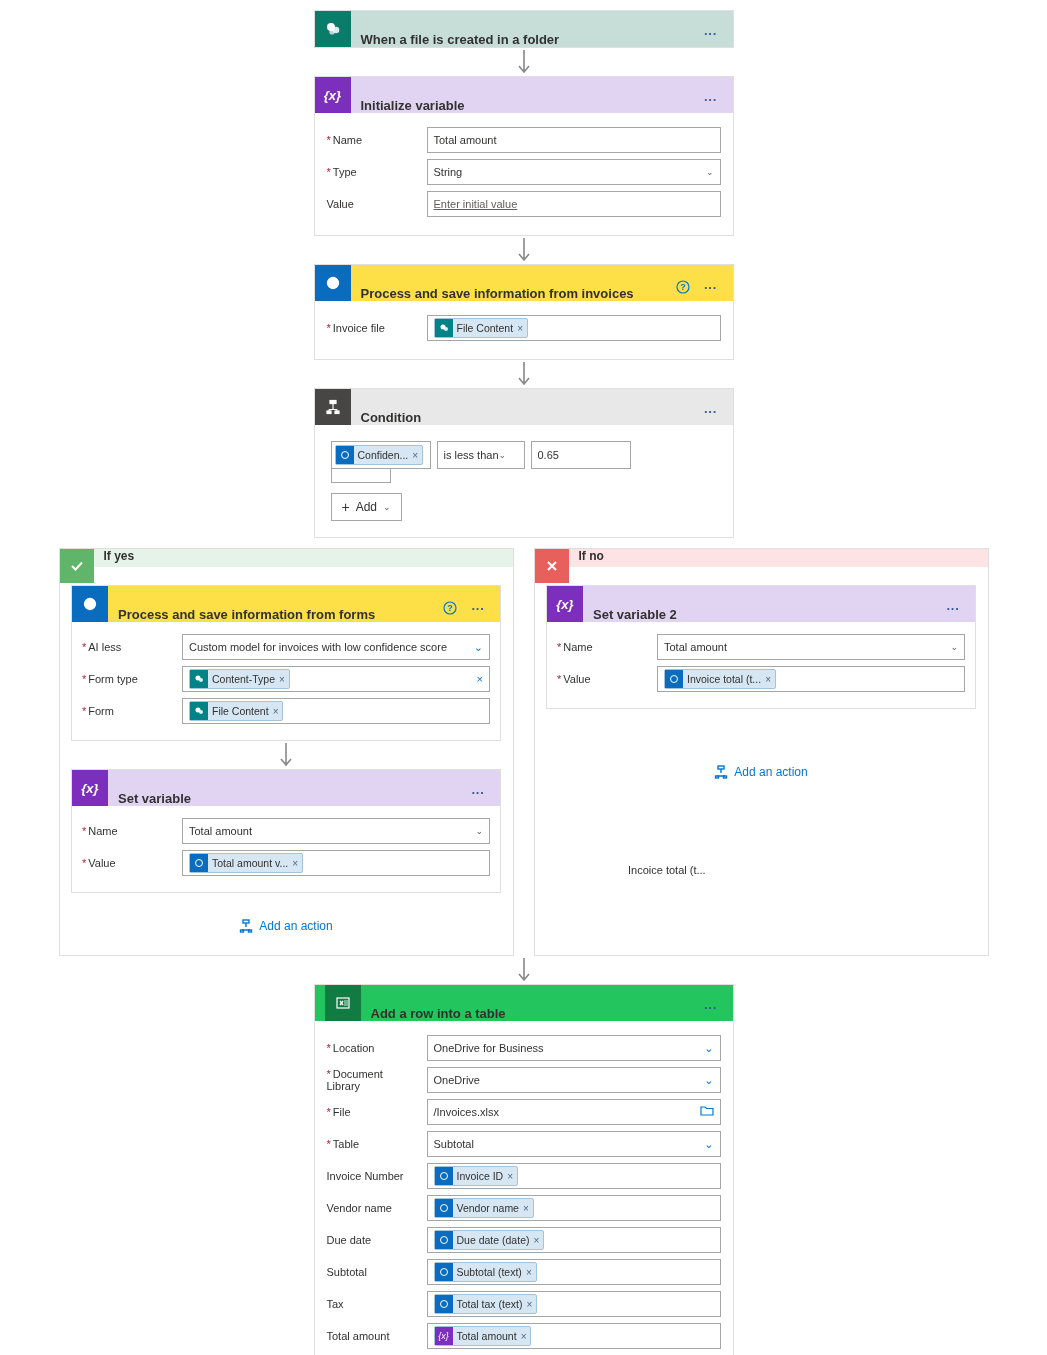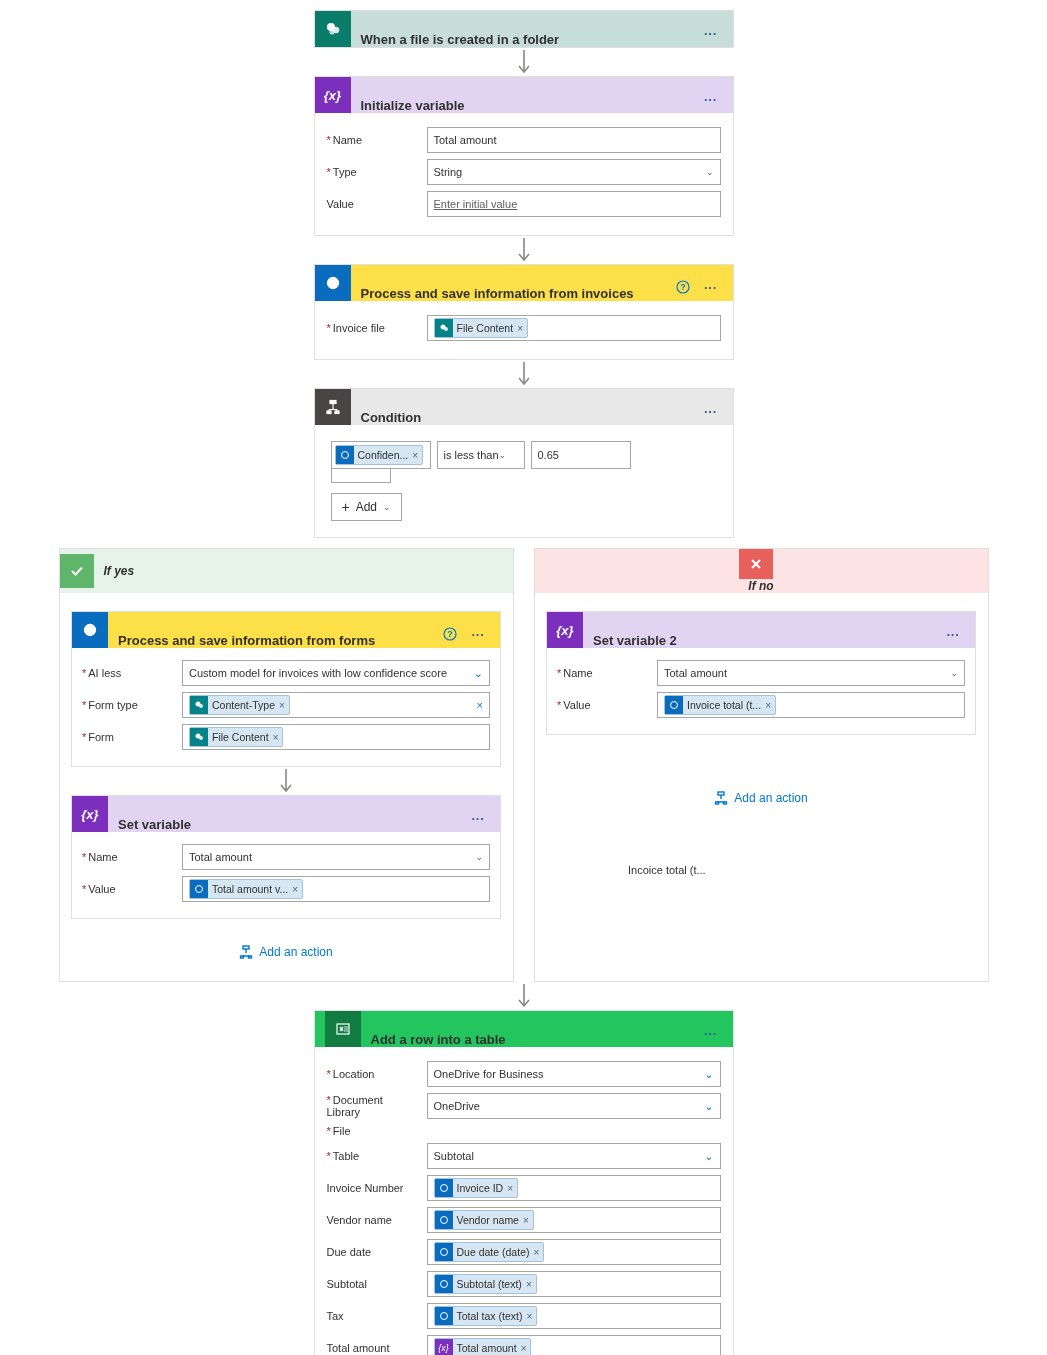--- a/index.html
+++ b/index.html
@@ -39,23 +39,23 @@
   .cond-inner { padding: 16px; }
   .cond-row { display: flex; gap: 6px; align-items: stretch; }
   .cond-cell { border: 1px solid #a6a6a6; height: 28px; display: flex; align-items: center; padding: 0 6px; font-size: 11px; position: relative; }
   .cond-token-cell { width: 100px; padding: 3px; }
   .cond-op { width: 88px; }
   .cond-val { width: 100px; }
   .cond-tail { border: 1px solid #a6a6a6; border-top: none; width: 60px; height: 14px; margin-left: 0; }
   .add-btn { margin-top: 10px; border: 1px solid #a6a6a6; height: 28px; padding: 0 10px; display: inline-flex; align-items: center; gap: 6px; font-size: 12px; cursor: pointer; background: #fff; }
   .branches { display: flex; width: 930px; gap: 20px; margin-top: 10px; }
   .branch { flex: 1; border: 1px solid #e1dfdd; }
-  .branch-header { display: flex; align-items: center; height: 44px; font-size: 12px; font-weight: 600; font-style: italic; }
+  .branch-header { display: flex; height: 18px; font-size: 12px; font-weight: 600; }
   .bh-yes { background: #e6f3e8; }
-  .bh-no { background: #fde3e3; flex-direction: column; }
+  .bh-no { background: #fde3e3; }
   .bh-icon { width: 34px; height: 34px; display: flex; align-items: center; justify-content: center; margin-right: 10px; }
   .bh-yes .bh-icon { background: #5fb66a; }
   .bh-no .bh-icon { background: #e8605b; }
   .branch-body { padding: 18px 10px 22px; display: flex; flex-direction: column; align-items: center; }
   .sub-card { width: 430px; border: 1px solid #e1dfdd; }
   .sub-body { padding: 6px 10px 10px 10px; }
   .sub-row { display: flex; align-items: center; margin: 6px 0; gap: 8px; }
   .token .tk-icon.sp { background: #038387; }
   .token .tk-icon.pu { background: #7c2fbc; }
   .input .clear-x { position: absolute; right: 6px; color: #0078d4; cursor: pointer; }
@@ -433,20 +433,26 @@
           </div>
         <div class="form-row">
             <div class="form-label req">Document Library</div>
             <div class="input">
               <span>OneDrive</span>
               <span class="caret" style="color:#0078d4">⌄</span>
             </div>
           </div>
         <div class="form-row">
             <div class="form-label req">File</div>
+            <div class="input">
+              <span>/Invoices.xlsx</span>
+              <span class="folder"><svg width="14" height="12" viewBox="0 0 14 12" fill="none" stroke="#0078d4" stroke-width="1.2">
+                  <path d="M1 2h4l1.5 1.5H13V10H1z"></path>
+                </svg></span>
+            </div>
           </div>
         <div class="form-row">
             <div class="form-label req">Table</div>
             <div class="input">
               <span>Subtotal</span>
               <span class="caret" style="color:#0078d4">⌄</span>
             </div>
           </div>
         <div class="form-row">
             <div class="form-label">Invoice Number</div>

